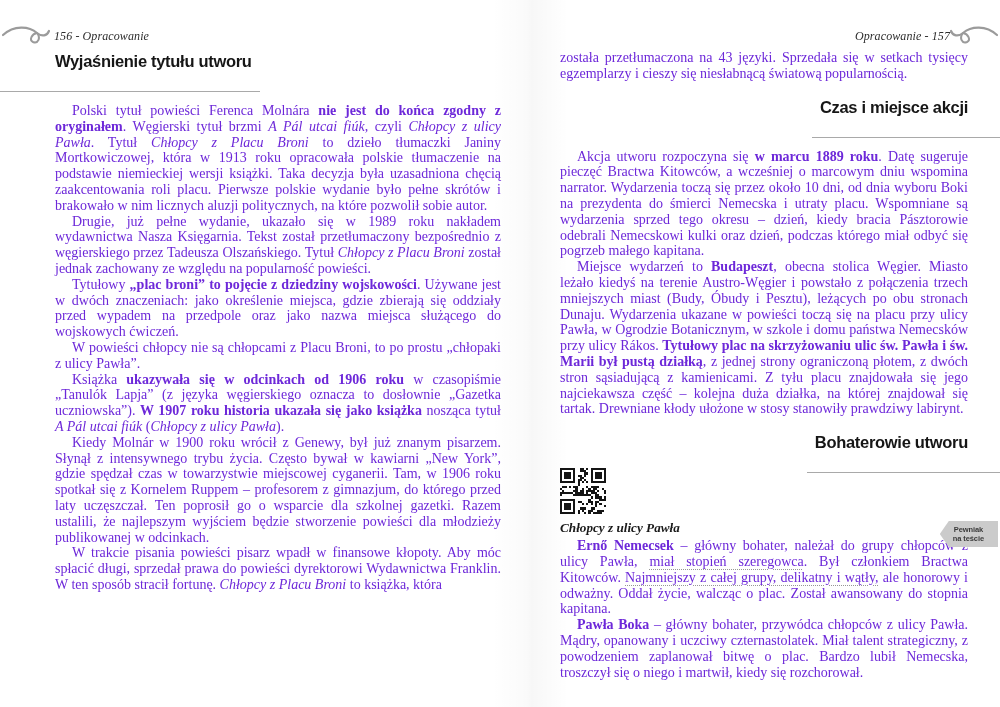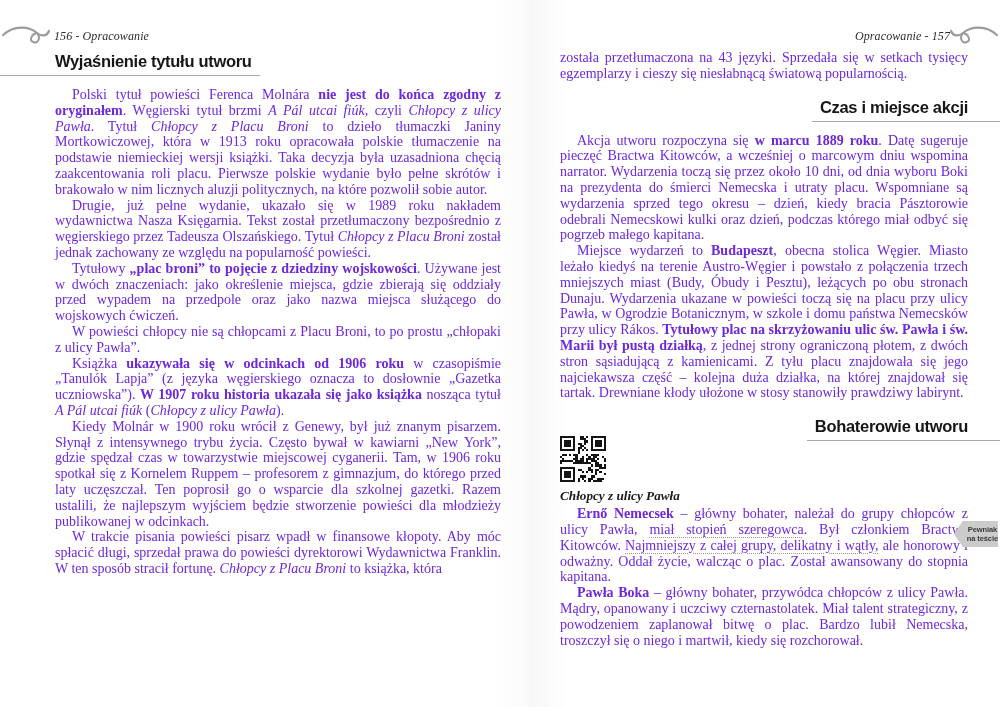--- a/index.html
+++ b/index.html
@@ -23,21 +23,21 @@
   }
   .ph-left{left:54px;}
   .ph-right{right:50px;}
   .col{position:absolute;}
   .col-left{left:55px;top:52px;width:446px;}
   .col-right{left:560px;top:50px;width:408px;}
 
   .h2wrap{
     width:max-content;max-width:520px;
     border-bottom:1px solid #a9a9a9;
-    padding-bottom:4px;margin-bottom:11px;
+    padding-bottom:20px;margin-bottom:11px;
   }
   .h2wrap.gap{margin-top:16px;}
   .h2-left{margin-left:-55px;padding-left:55px;padding-right:8px;}
   .h2-right{margin-left:auto;margin-right:-32px;padding-right:32px;padding-left:8px;}
   h2{
     margin:0;font-family:"Liberation Sans", sans-serif;
     font-size:16.5px;font-weight:700;color:#161616;letter-spacing:-0.3px;
   }
   .p{
     margin:0;font-size:14px;line-height:15.8px;color:#6d28d9;
@@ -56,21 +56,21 @@
   }
   .subhead{
     font-weight:bold;font-style:italic;font-size:13.2px;color:#1a1a1a;
     margin:2px 0 2px 0;
   }
   .badge{
     position:absolute;top:521px;right:2px;
     background:#cbcbcb;color:#3a3a3a;
     font-family:"Liberation Sans", sans-serif;font-weight:bold;
     font-size:7.5px;line-height:9px;text-align:center;
-    padding:4px 0 4px 13px;
+    padding:4px 14px 4px 13px;
     clip-path:polygon(0 50%, 9px 0, 100% 0, 100% 100%, 9px 100%);
     letter-spacing:-0.1px;
   }
 </style>
 </head>
 <body>
 
 <div class="spread">
 
   <div class="fold"></div>

